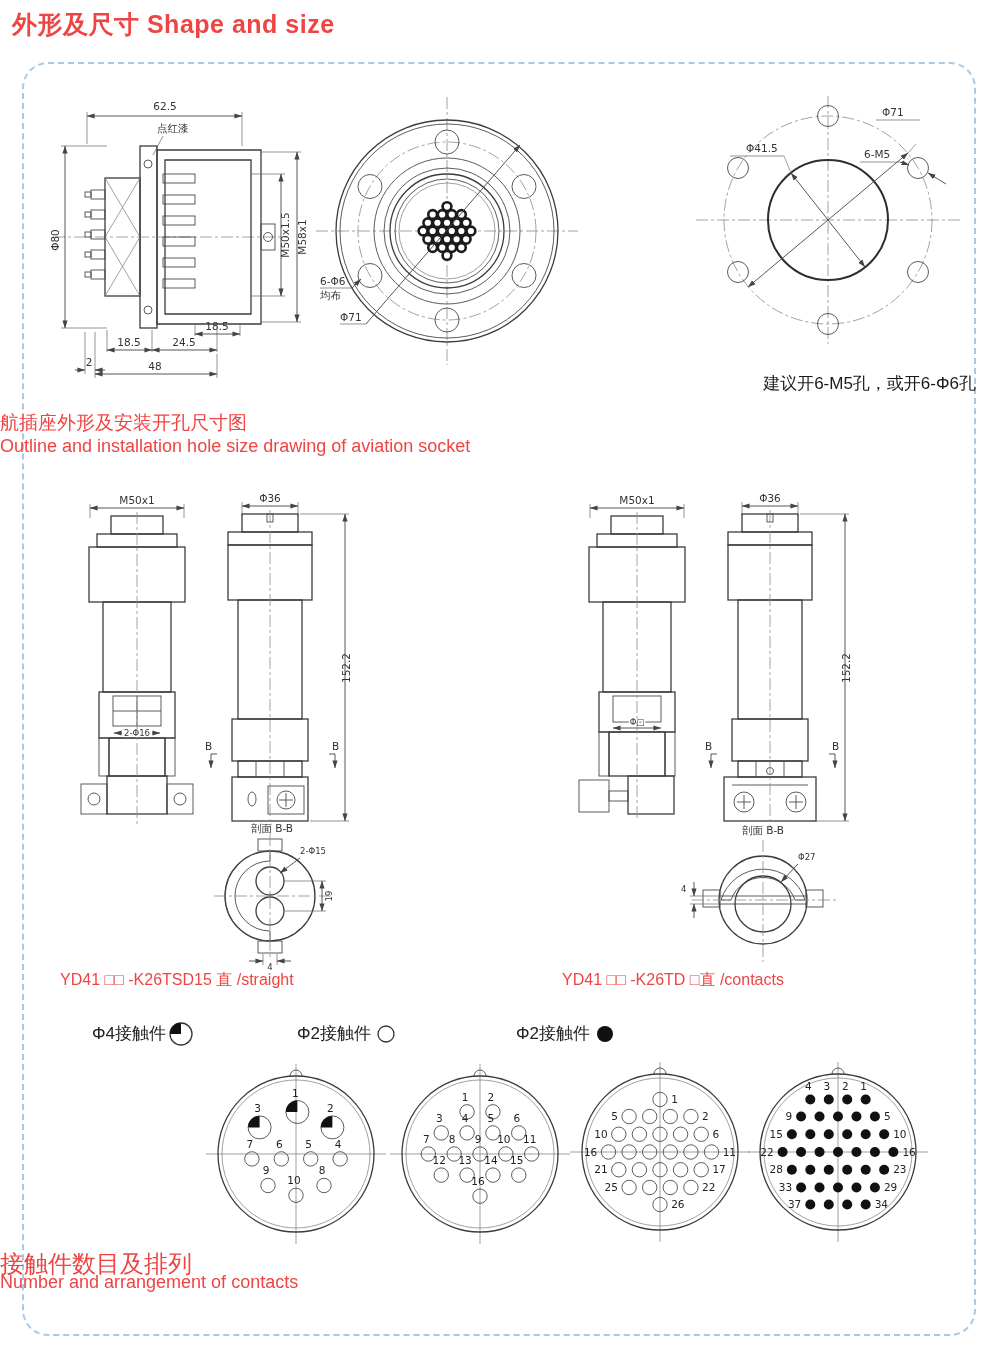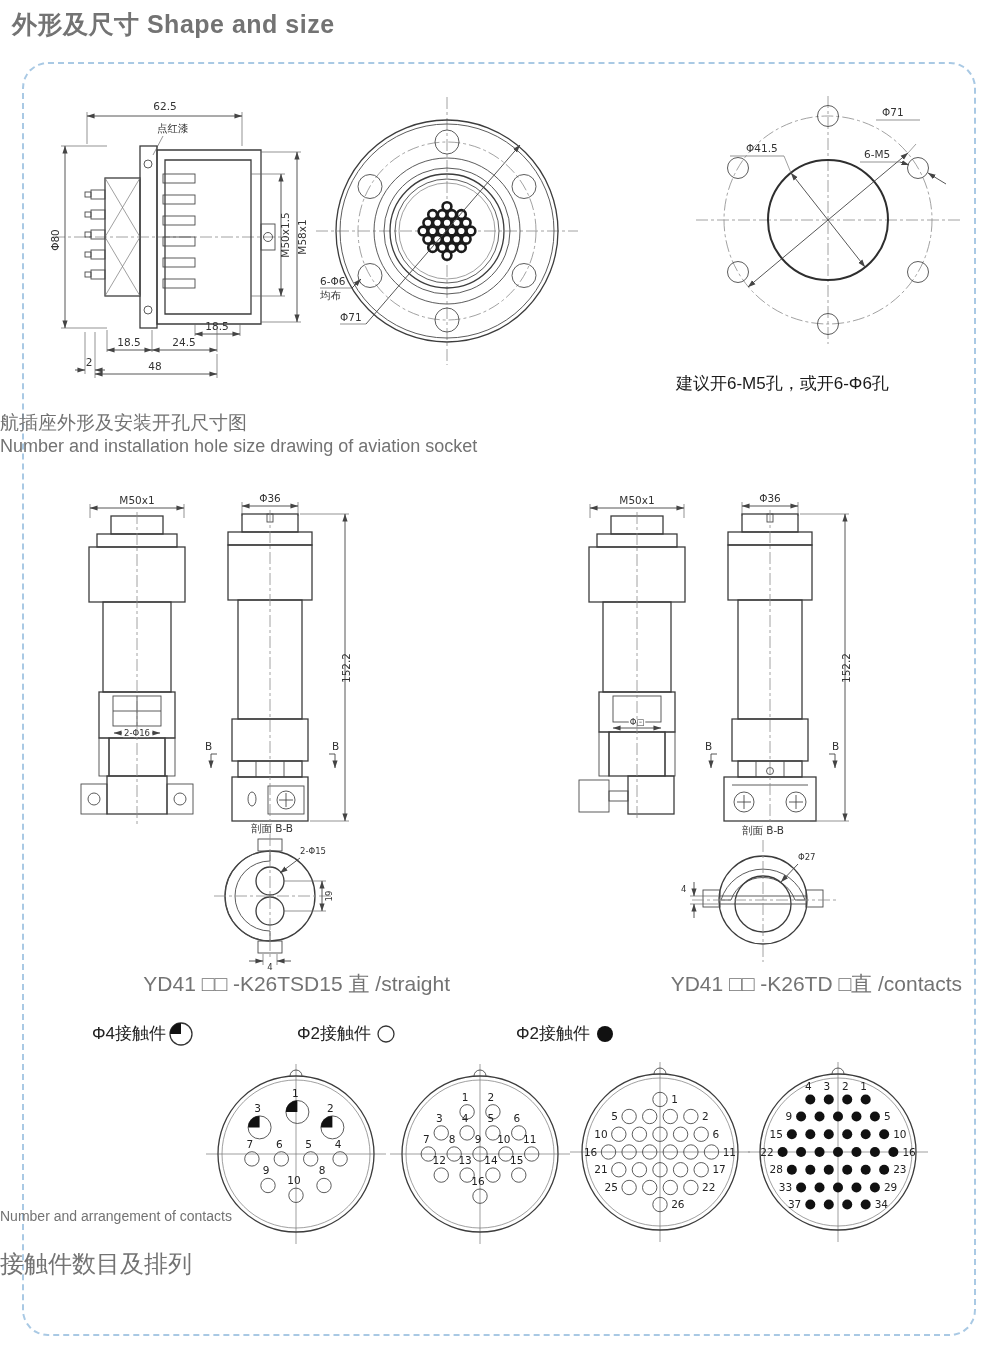--- a/index.html
+++ b/index.html
@@ -1,39 +1,39 @@
 <!DOCTYPE html>
 <html><head>
 <meta charset="utf-8">
 <style>
   *{margin:0;padding:0;box-sizing:border-box}
   html,body{width:1000px;height:1348px;background:#fff;position:relative;
     font-family:"Liberation Sans","DejaVu Sans",sans-serif;overflow:hidden}
   .abs{position:absolute}
-  .red{color:#737373}
+  .red{color:#ef4444}
   #page-title{left:12px;top:8px;font-size:25px;font-weight:bold;letter-spacing:.5px}
   #frame{left:22px;top:62px;width:954px;height:1274px;border:2px dashed #a9c9e4;border-radius:26px}
   svg.drawing{position:absolute;overflow:visible}
   svg text{font-family:"DejaVu Sans","Liberation Sans",sans-serif;fill:#333}
   .ln{fill:none;stroke:#3c3c3c;stroke-width:1.3}
   .lnb{fill:none;stroke:#2e2e2e;stroke-width:2}
   .ln2{fill:none;stroke:#4a4a4a;stroke-width:.9}
   .thin{fill:none;stroke:#777;stroke-width:.7}
   .ext{stroke:#666;stroke-width:.7}
   .dimline{stroke:#444;stroke-width:.9;fill:none}
   .cl{stroke:#8a8a8a;stroke-width:.8;stroke-dasharray:12 3 3 3;fill:none}
   .dim{font-size:10.5px}
   .dim-s{font-size:8.5px}
   .pinlbl{font-size:10.5px;fill:#222}
   .wbg{paint-order:stroke;stroke:#fff;stroke-width:3px}
   .cap{left:0;width:100%;text-align:left;font-weight:500}
   .legend-item{display:flex;align-items:center;}
   .legend-label{font-size:17px;color:#222}
-  .model{position:absolute;text-align:right;font-size:21px;font-weight:500}
-  .note{position:absolute;text-align:left;font-size:17px;color:#1a1a1a;font-weight:500}
+  .model{position:absolute;text-align:left;font-size:16px;font-weight:500}
+  .note{position:absolute;text-align:right;font-size:17px;color:#1a1a1a;font-weight:500}
 </style>
 </head>
 <body>
 
 <svg width="0" height="0" style="position:absolute" aria-hidden="true">
   <defs>
     <marker id="ar" viewBox="0 0 10 8" markerWidth="9" markerHeight="7.2" refX="9.3" refY="4" orient="auto-start-reverse">
       <path d="M0,0.8 L9.6,4 L0,7.2 Z" fill="#444"></path>
     </marker>
     <pattern id="hat" width="6" height="6" patternTransform="rotate(45)" patternUnits="userSpaceOnUse">
@@ -204,21 +204,21 @@
   <line class="dimline" x1="220" y1="61" x2="60" y2="195" marker-start="url(#ar)" marker-end="url(#ar)"></line>
   <text class="dim" x="176" y="66">6-M5</text>
   <line class="ext" x1="172" y1="70" x2="212" y2="70"></line>
   <line class="dimline" x1="212" y1="70" x2="221" y2="73" marker-end="url(#ar)"></line>
   <line class="dimline" x1="258" y1="92" x2="240" y2="81" marker-end="url(#ar)"></line>
 </svg>
 
 <div class="note" style="left:676px;top:372px;width:300px">建议开6-M5孔，或开6-Φ6孔</div>
 
 <div class="abs cap red" style="top:410px;font-size:19px">航插座外形及安装开孔尺寸图</div>
-<div class="abs cap red" style="top:436px;font-size:18px">Number and installation hole size drawing of aviation socket</div>
+<div class="abs cap red" style="top:436px;font-size:18px">Outline and installation hole size drawing of aviation socket</div>
 
 <svg class="drawing" style="left:70px;top:492px" width="135" height="340" viewBox="0 0 135 340">
   <line class="ext" x1="20" y1="26" x2="20" y2="12"></line>
   <line class="ext" x1="114" y1="26" x2="114" y2="12"></line>
   <line class="dimline" x1="20" y1="16" x2="114" y2="16" marker-start="url(#ar)" marker-end="url(#ar)"></line>
   <text class="dim" x="67" y="12" text-anchor="middle">M50x1</text>
   <rect class="ln" x="41" y="24" width="52" height="18" fill="#fff"></rect>
   <rect class="ln" x="27" y="42" width="80" height="13" fill="#fff"></rect>
   <rect class="ln" x="19" y="55" width="96" height="55" fill="url(#knr)"></rect>
   <rect class="ln" x="33" y="110" width="68" height="90" fill="#fff"></rect>
@@ -562,13 +562,13 @@
     <text x="137.92000000000002" y="131" text-anchor="start" class="pinlbl">29</text>
     <circle cx="64.31" cy="144.54" r="5" fill="#111"></circle>
     <text x="55.31" y="148.04" text-anchor="end" class="pinlbl">37</text>
     <circle cx="82.77" cy="144.54" r="5" fill="#111"></circle>
     <circle cx="101.23" cy="144.54" r="5" fill="#111"></circle>
     <circle cx="119.69" cy="144.54" r="5" fill="#111"></circle>
     <text x="128.69" y="148.04" text-anchor="start" class="pinlbl">34</text>
   </svg>
 
 <div class="abs cap red" style="top:1248px;font-size:24px">接触件数目及排列</div>
-<div class="abs cap red" style="top:1208px;font-size:14px">Number and arrangement of contacts</div>
+<div class="abs cap red" style="top:1272px;font-size:18px">Number and arrangement of contacts</div>
 
 </body></html>

